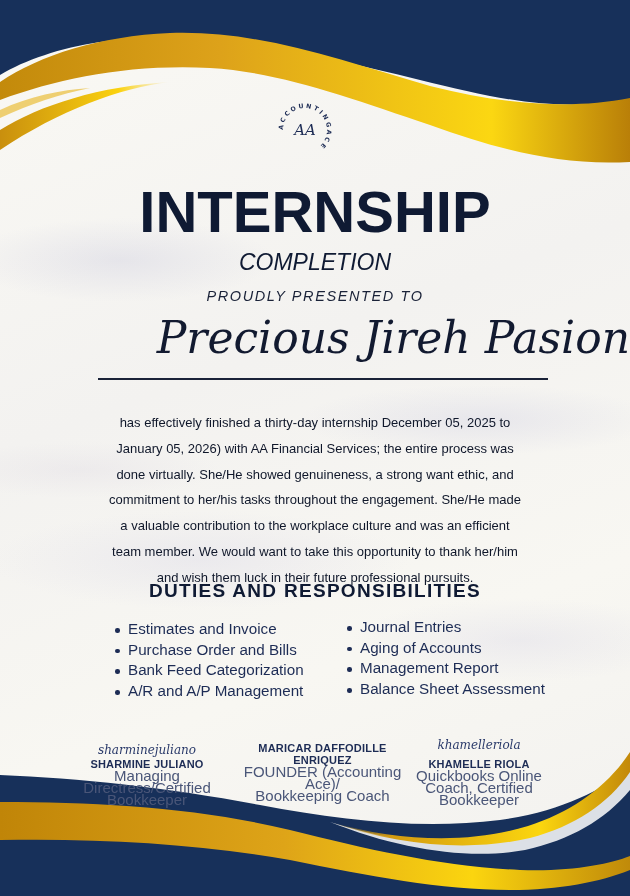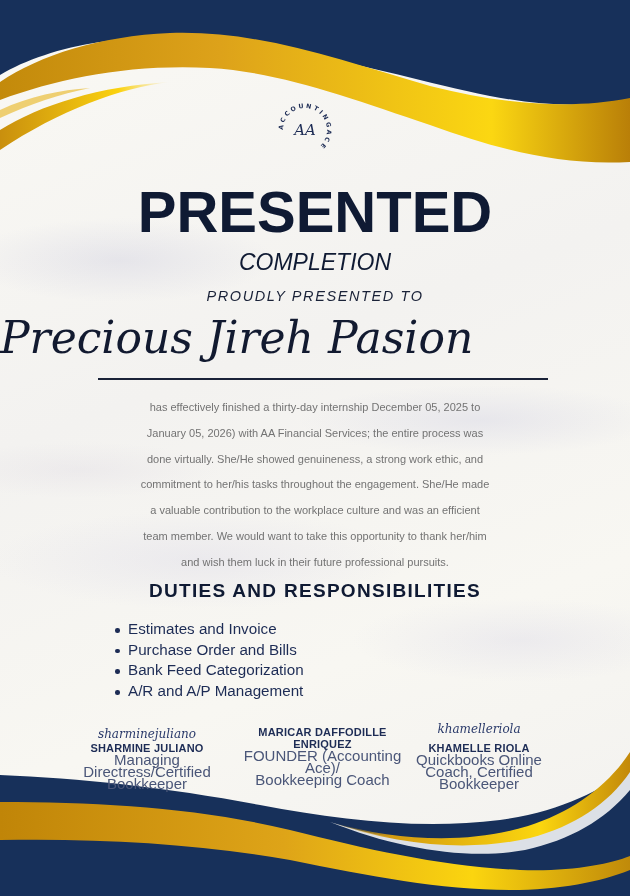--- a/index.html
+++ b/index.html
@@ -34,46 +34,46 @@
     .subtitle {
       position: absolute; left: 0; right: 0; top: 249px;
       text-align: center; font-size: 23px; color: #0f1a33; font-style: italic;
     }
     .presented {
       position: absolute; left: 0; right: 0; top: 288px;
       text-align: center; font-size: 14.5px; letter-spacing: 1.6px; color: #1a2238; font-style: italic;
     }
     .recipient {
       position: absolute; left: 0; right: 0; top: 312px;
-      text-align: left; font-family: "DejaVu Serif", serif; font-style: italic;
+      text-align: right; font-family: "DejaVu Serif", serif; font-style: italic;
       font-size: 44px; color: #121a30;
     }
     .name-line {
       position: absolute; left: 98px; width: 450px; top: 378px; height: 1.5px; background: #1a2238;
     }
     .body-text {
-      position: absolute; left: 82px; width: 466px; top: 395px;
-      text-align: center; font-size: 11px; line-height: 25.8px; color: #737373;
+      position: absolute; left: 82px; width: 466px; top: 410px;
+      text-align: center; font-size: 13px; line-height: 25.8px; color: #0f172a;
     }
     .duties-title {
       position: absolute; left: 0; right: 0; top: 580px;
       text-align: center; font-size: 19px; font-weight: bold; letter-spacing: 1.3px; color: #0f1a33;
     }
     .duties-col {
       position: absolute; list-style: none; font-size: 15.2px; color: #1d2c55;
     }
     .duties-col li { height: 20.7px; line-height: 20.7px; position: relative; padding-left: 14px; }
     .duties-col li::before {
       content: ""; position: absolute; left: 1px; top: 9px; width: 4.5px; height: 4.5px;
       border-radius: 50%; background: #1d2c55;
     }
     .col-left { left: 114px; top: 619px; }
     .col-right { left: 346px; top: 617px; }
 
-    .signer { position: absolute; text-align: center; }
+    .signer { position: absolute; text-align: center; margin-top: 16px; }
     .sig {
       font-family: "DejaVu Serif", serif; font-style: italic; font-size: 12px;
       color: #2a3a6a; height: 16px; line-height: 16px; white-space: nowrap;
     }
     .sname { font-size: 11px; font-weight: bold; color: #1d2c55; line-height: 12px; letter-spacing: 0.2px; }
     .srole { font-size: 15px; color: #4a5678; line-height: 12px; }
     .s1 { left: 72px; width: 150px; top: 726px; }
     .s2 { left: 240px; width: 165px; top: 726px; }
     .s3 { left: 395px; width: 168px; top: 716px; }
   </style>
@@ -131,43 +131,49 @@
   <svg class="logo" viewBox="0 0 58 58">
     <defs>
       <path id="ringPath" d="M29,29 m-22,0 a22,22 0 1,1 44,0 a22,22 0 1,1 -44,0"></path>
     </defs>
     <text font-family="DejaVu Sans, sans-serif" font-size="6.2" fill="#1d2c55" letter-spacing="2.2" font-weight="bold">
       <textPath href="#ringPath" startOffset="0">ACCOUNTINGACE</textPath>
     </text>
     <text x="29" y="34" text-anchor="middle" font-family="DejaVu Serif, serif" font-size="15" fill="#1d2c55" font-style="italic">AA</text>
   </svg>
 
-  <div class="title">PRESENTED</div>
+  <div class="title">INTERNSHIP</div>
   <div class="subtitle">COMPLETION</div>
   <div class="presented">PROUDLY PRESENTED TO</div>
   <div class="recipient">Precious Jireh Pasion</div>
   <div class="name-line"></div>
 
   <div class="body-text">
     <div>has effectively finished a thirty-day internship December 05, 2025 to</div>
     <div>January 05, 2026) with AA Financial Services; the entire process was</div>
-    <div>done virtually. She/He showed genuineness, a strong work ethic, and</div>
+    <div>done virtually. She/He showed genuineness, a strong want ethic, and</div>
     <div>commitment to her/his tasks throughout the engagement. She/He made</div>
     <div>a valuable contribution to the workplace culture and was an efficient</div>
     <div>team member. We would want to take this opportunity to thank her/him</div>
     <div>and wish them luck in their future professional pursuits.</div>
   </div>
 
   <div class="duties-title">DUTIES AND RESPONSIBILITIES</div>
 
   <ul class="duties-col col-left">
     <li>Estimates and Invoice</li>
     <li>Purchase Order and Bills</li>
     <li>Bank Feed Categorization</li>
     <li>A/R and A/P Management</li>
+  </ul>
+  <ul class="duties-col col-right">
+    <li>Journal Entries</li>
+    <li>Aging of Accounts</li>
+    <li>Management Report</li>
+    <li>Balance Sheet Assessment</li>
   </ul>
 
   <div class="signer s1">
     <div class="sig">sharminejuliano</div>
     <div class="sname">SHARMINE JULIANO</div>
     <div class="srole">Managing Directress/Certified</div>
     <div class="srole">Bookkeeper</div>
   </div>
   <div class="signer s2">
     <div class="sname">MARICAR DAFFODILLE ENRIQUEZ</div>

